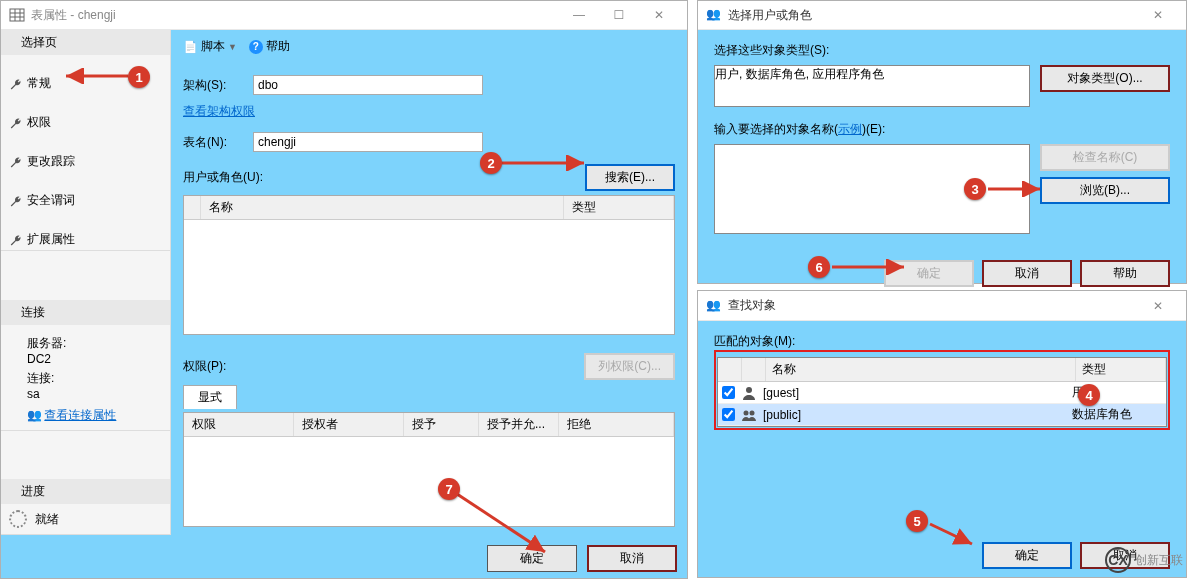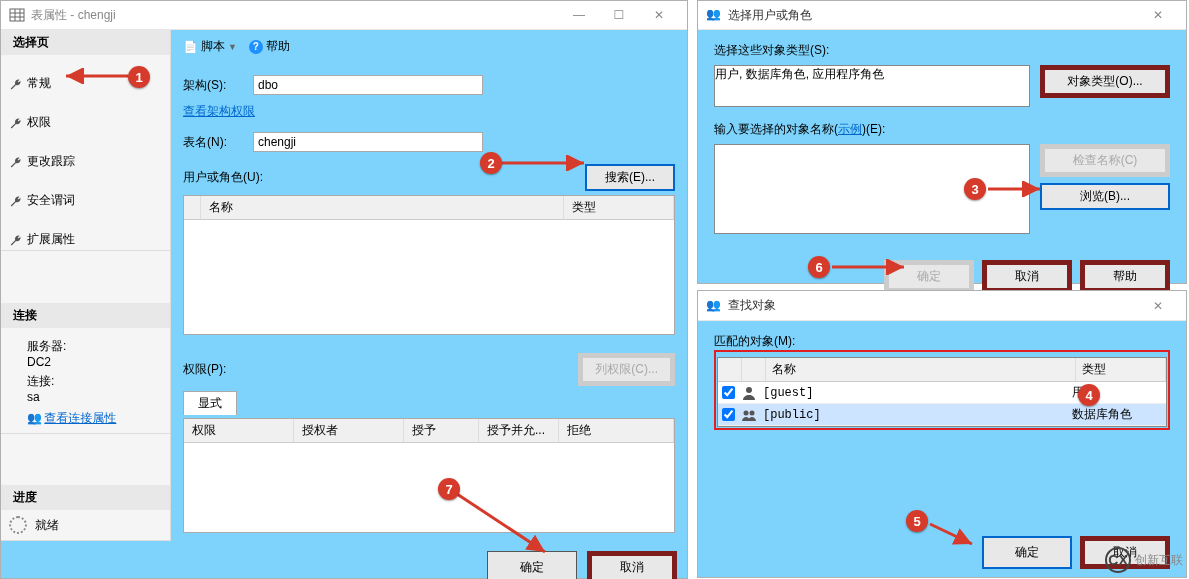--- a/index.html
+++ b/index.html
@@ -9,21 +9,21 @@
     .titlebar { height: 30px; background: #fff; display: flex; align-items: center; padding: 0 8px; border-bottom: 1px solid #e8e8e8; }
     .titlebar .icon { width: 16px; height: 16px; margin-right: 6px; }
     .titlebar .title { flex: 1; color: #888; }
     .titlebar .winbtn { width: 40px; height: 28px; display: flex; align-items: center; justify-content: center; color: #888; cursor: pointer; }
     
     
     #win1 { left: 0; top: 0; width: 688px; height: 579px; }
     #win1 .body { display: flex; flex: 1; }
     .sidebar { width: 170px; background: #f5f5f5; border-right: 1px solid #ddd; display: flex; flex-direction: column; }
     .sidebar-section { border-bottom: 1px solid #ddd; }
-    .sidebar-header { background: #e8e8e8; padding: 4px 12px; font-weight: bold; }
+    .sidebar-header { background: #e8e8e8; padding: 4px 20px; font-weight: normal; }
     .sidebar-item { display: flex; align-items: flex-end; padding: 2px 8px; cursor: pointer; margin-top: 18px; }
     .sidebar-item .wrench { width: 14px; height: 14px; margin-right: 4px; }
     .sidebar-gap { flex: 1; }
     .sidebar-info { padding: 6px 26px; }
     .sidebar-info .label { margin-top: 4px; }
     .sidebar-info .link { color: #0066cc; text-decoration: underline; cursor: pointer; }
     .sidebar-info .peopleicon { display: inline-block; width: 14px; vertical-align: middle; }
     .progress-ready { display: flex; align-items: flex-end; padding: 6px 8px; }
     .progress-ready .spinner { width: 18px; height: 18px; border: 2px dotted #888; border-radius: 50%; margin-right: 8px; }
     
@@ -33,21 +33,21 @@
     .toolbar-item .dd { font-size: 9px; color: #666; }
     .help-icon { width: 14px; height: 14px; border-radius: 50%; background: #1e90ff; color: #fff; display: inline-flex; align-items: center; justify-content: center; font-size: 10px; font-weight: bold; }
     
     .form-row { display: flex; align-items: center; margin: 4px 0; }
     .form-row label { width: 70px; }
     .form-row input { flex: 0 0 230px; border: 1px solid #aaa; padding: 2px 4px; height: 20px; }
     .form-link { color: #0066cc; text-decoration: underline; cursor: pointer; margin: 4px 0 8px 0; display: inline-block; }
     
     .section-label-row { display: flex; align-items: center; margin-top: 8px; }
     .section-label-row .lbl { flex: 1; }
-    .btn { border: 5px solid #7f1d1d; background: #e8e8e8; padding: 3px 12px; min-width: 90px; text-align: center; cursor: pointer; }
+    .btn { border: 2px solid #7f1d1d; background: #e8e8e8; padding: 3px 12px; min-width: 90px; text-align: center; cursor: pointer; }
     .btn.primary { border: 2px solid #0066cc; background: #e8e8e8; }
     .btn.disabled { color: #aaa; border-color: #ccc; }
     
     .grid { border: 1px solid #aaa; background: #fff; margin-top: 4px; }
     .grid-header { display: flex; background: #f0f0f0; border-bottom: 1px solid #ccc; }
     .grid-header .gh { padding: 3px 8px; border-right: 1px solid #ddd; }
     .grid-body { min-height: 100px; }
     
     .tabs { display: flex; margin-top: 4px; }
     .tab { border: 1px solid #aaa; border-bottom: none; padding: 3px 14px; background: #fff; cursor: pointer; position: relative; top: 1px; }
@@ -67,21 +67,21 @@
     
     #win3 { left: 697px; top: 290px; width: 490px; height: 288px; }
     #win3 .body { padding: 12px 16px; flex: 1; display: flex; flex-direction: column; }
     .objgrid { border: 1px solid #888; background: #fff; margin-top: 4px; }
     .objgrid-header { display: flex; background: #f0f0f0; border-bottom: 1px solid #ccc; }
     .objgrid-header .oh { padding: 3px 6px; border-right: 1px solid #ddd; }
     .objrow { display: flex; align-items: center; padding: 2px 4px; border-bottom: 1px solid #eee; }
     .objrow.sel { background: #cce4ff; }
     .objrow input[type=checkbox] { margin-right: 6px; }
     .objrow .objicon { width: 16px; height: 16px; margin-right: 6px; }
-    .objrow .objname { flex: 1; font-family: Liberation Mono, monospace; }
+    .objrow .objname { flex: 1; font-family: Liberation Sans, sans-serif; }
     .objrow .objtype { width: 90px; }
     .redbox { border: 2px solid #e02020; padding: 1px; }
     
     
     .badge { position: absolute; width: 22px; height: 22px; background: #d53a2a; border-radius: 50%; color: #fff; display: flex; align-items: center; justify-content: center; font-weight: bold; font-size: 13px; z-index: 100; box-shadow: 0 1px 2px rgba(0,0,0,.4); }
     .arrow { position: absolute; z-index: 99; pointer-events: none; }
     
     .watermark { position: absolute; right: 6px; bottom: 6px; display: flex; align-items: center; gap: 4px; color: #888; z-index: 200; }
     .watermark .cx { width: 26px; height: 26px; border: 2px solid #444; border-radius: 50%; display: flex; align-items: center; justify-content: center; font-weight: bold; color: #444; font-size: 14px; }
     

